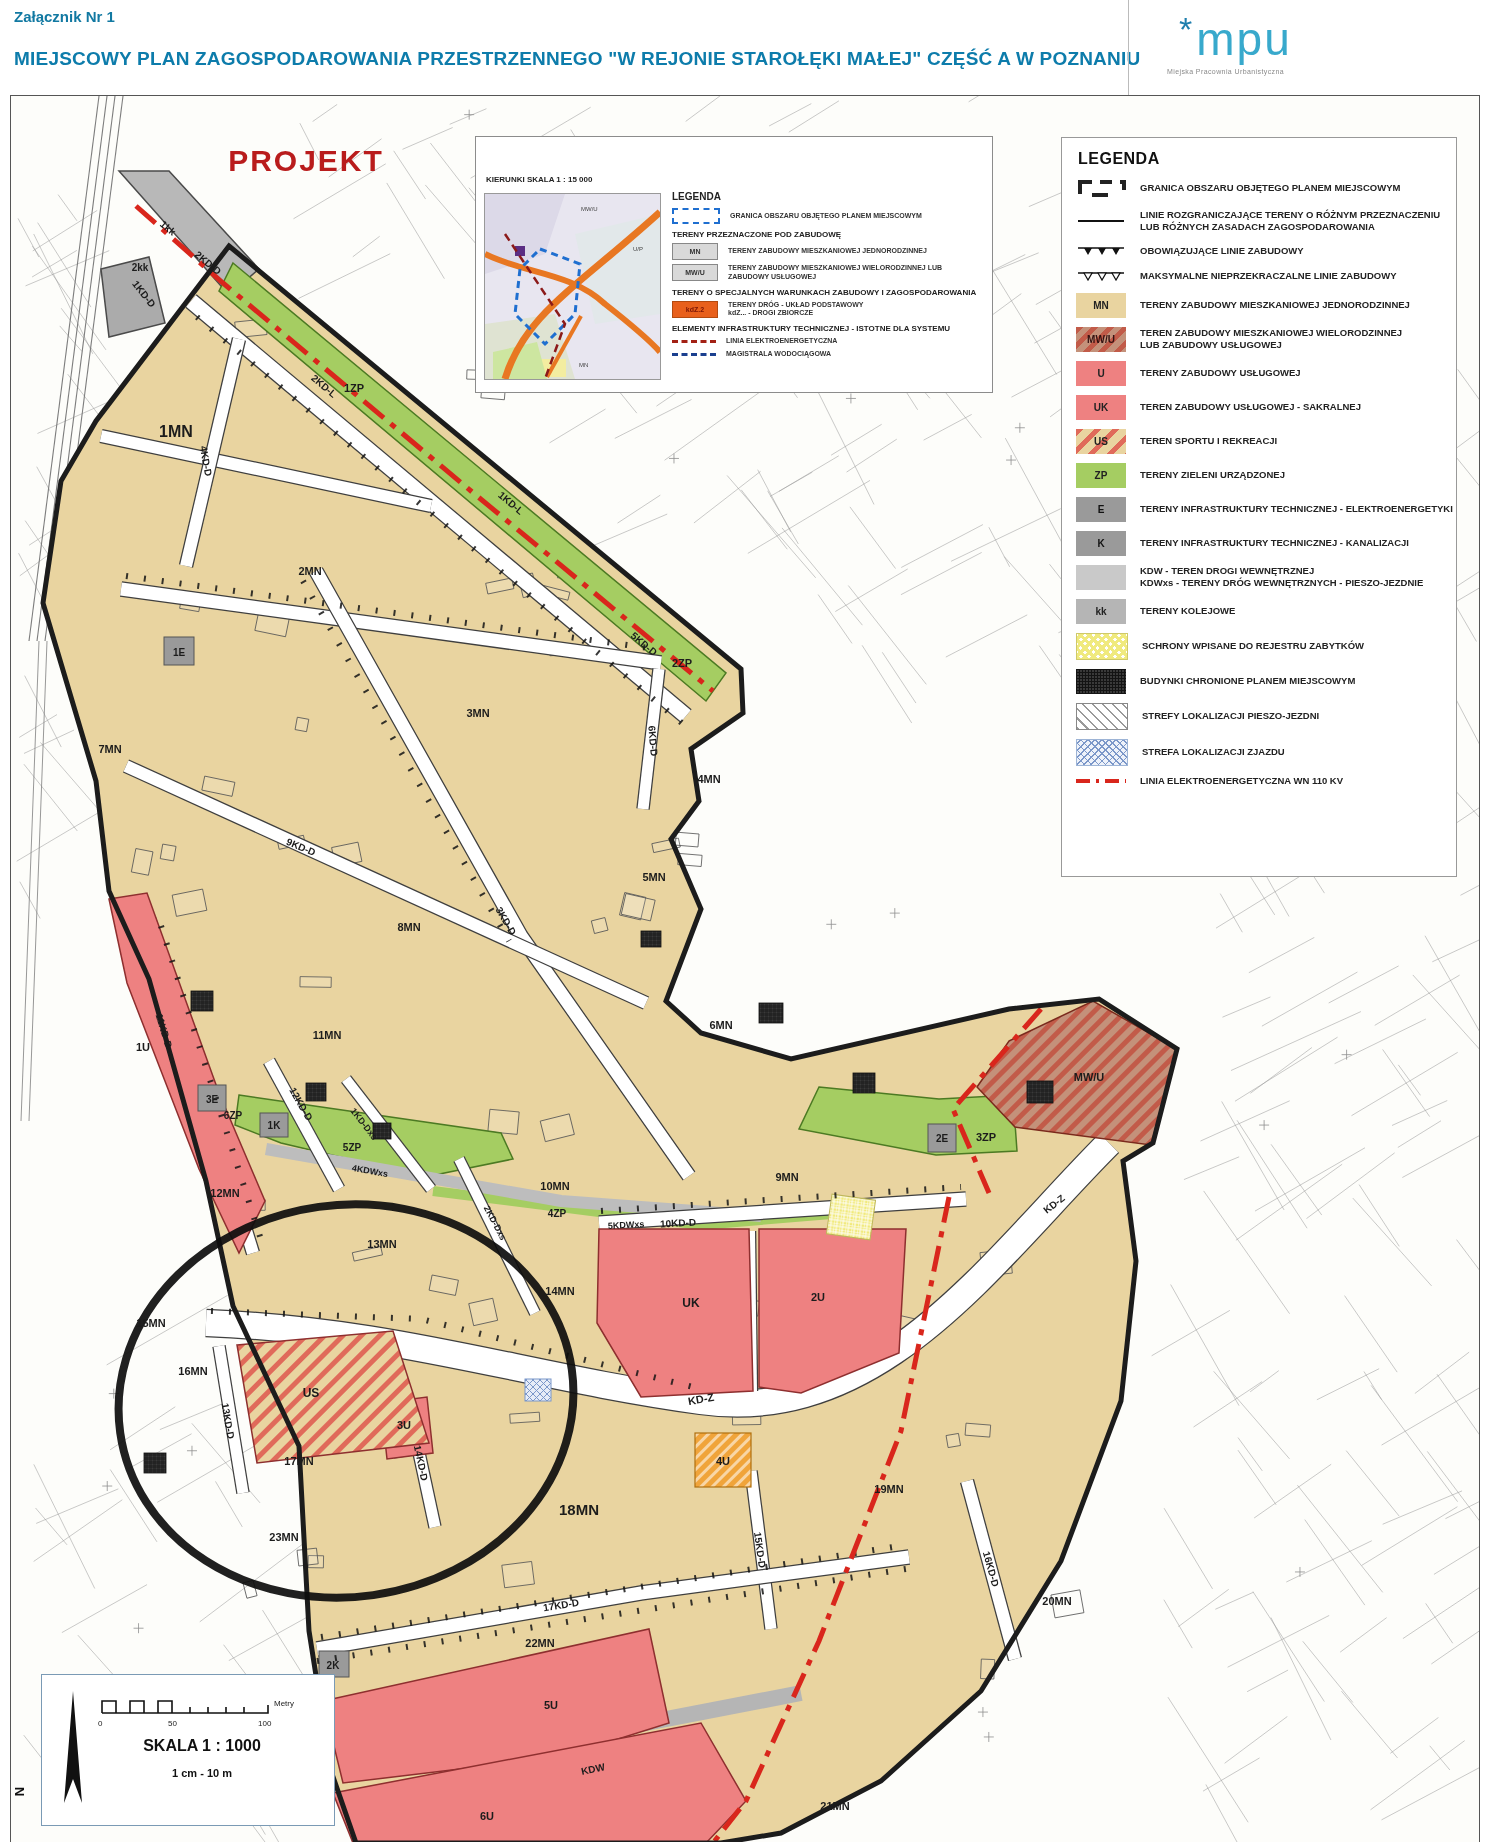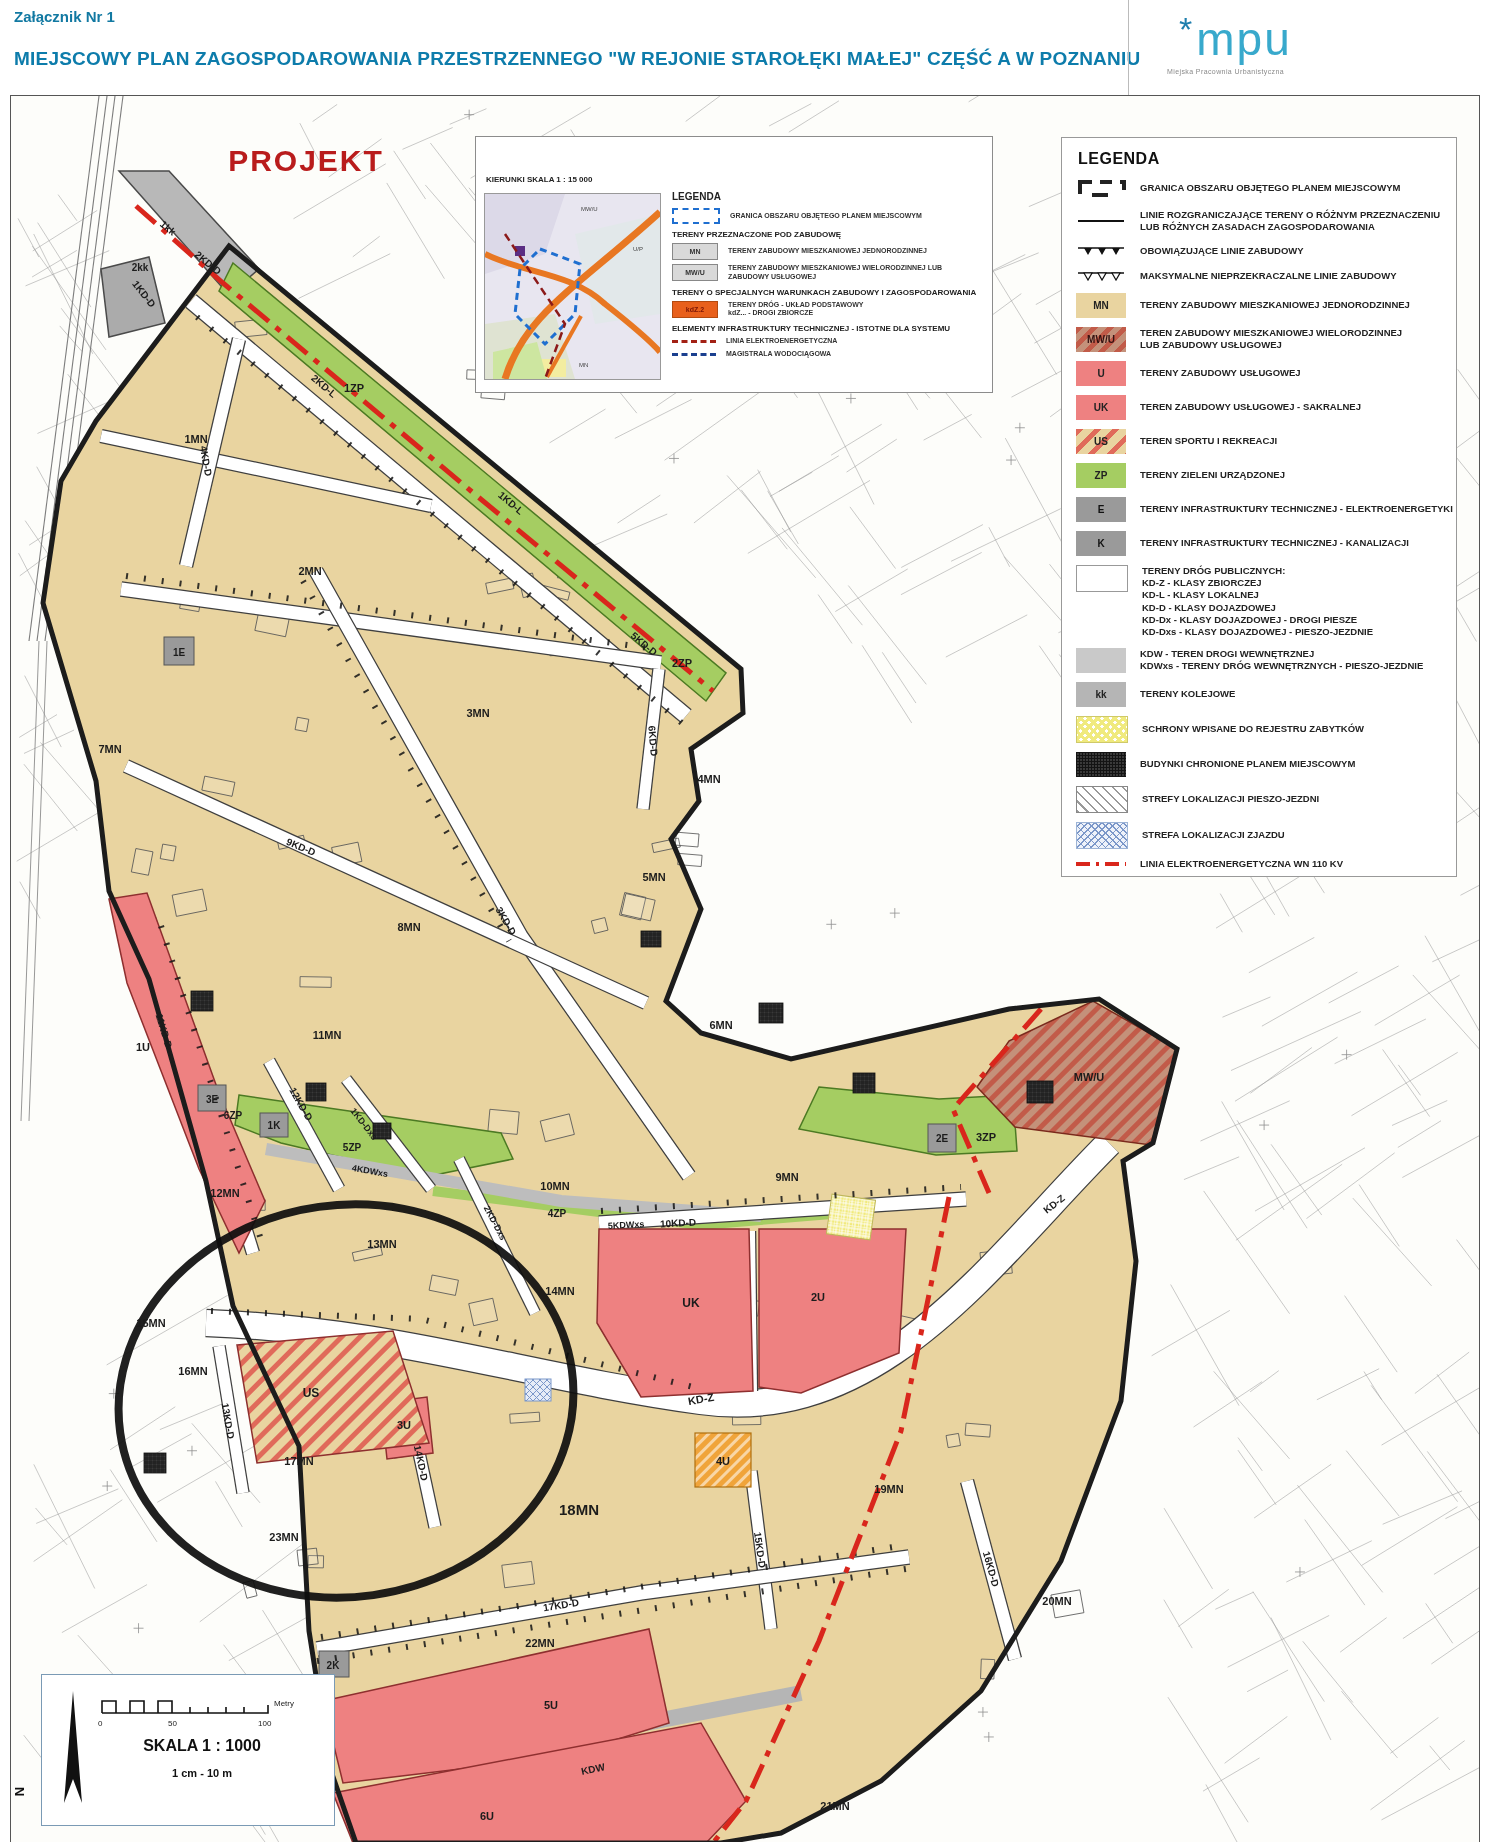--- a/index.html
+++ b/index.html
@@ -637,21 +637,21 @@
       <path d="M948,1196 L900,1430 L818,1640 L745,1800 L712,1842"></path>
     </g>
 
     <path fill="none" stroke="#1c1c1c" stroke-width="5" d="M228,245 L740,668 L742,712 L690,748 L698,800 L670,838 L700,908 L665,1000 L700,1032 L790,1058 L1008,1008 L1098,998 L1176,1048 L1152,1142 L1122,1160 L1135,1260 L1120,1400 L1060,1560 L980,1690 L880,1780 L780,1832 L720,1842 L355,1842 L330,1770 L308,1630 L298,1445 L232,1305 L205,1180 L148,978 L108,890 L95,780 L42,602 L60,480 L95,420 Z"></path>
 
     <ellipse cx="345" cy="1400" rx="228" ry="196" transform="rotate(-8 345 1400)" fill="none" stroke="#0d0d0d" stroke-width="8" opacity="0.92"></ellipse>
   </svg>
 
   <div id="labels">
       <span class="mlab" style="left: 295px; top: 65px; font-size: 30px; color: #b91c1c; letter-spacing: 2px; transform: translate(-50%, -50%) rotate(0deg);">PROJEKT</span>
-      <span class="mlab" style="left: 165px; top: 343px; font-size: 11px; transform: translate(-50%, -50%) rotate(0deg); margin-left: 20px;">1MN</span>
+      <span class="mlab" style="left: 165px; top: 336px; font-size: 16px; transform: translate(-50%, -50%) rotate(0deg);">1MN</span>
       <span class="mlab" style="left: 299px; top: 475px; font-size: 11px; transform: translate(-50%, -50%) rotate(0deg);">2MN</span>
       <span class="mlab" style="left: 467px; top: 617px; font-size: 11px; transform: translate(-50%, -50%) rotate(0deg);">3MN</span>
       <span class="mlab" style="left: 698px; top: 683px; font-size: 11px; transform: translate(-50%, -50%) rotate(0deg);">4MN</span>
       <span class="mlab" style="left: 643px; top: 781px; font-size: 11px; transform: translate(-50%, -50%) rotate(0deg);">5MN</span>
       <span class="mlab" style="left: 710px; top: 929px; font-size: 11px; transform: translate(-50%, -50%) rotate(0deg);">6MN</span>
       <span class="mlab" style="left: 99px; top: 653px; font-size: 11px; transform: translate(-50%, -50%) rotate(0deg);">7MN</span>
       <span class="mlab" style="left: 398px; top: 831px; font-size: 11px; transform: translate(-50%, -50%) rotate(0deg);">8MN</span>
       <span class="mlab" style="left: 776px; top: 1081px; font-size: 11px; transform: translate(-50%, -50%) rotate(0deg);">9MN</span>
       <span class="mlab" style="left: 544px; top: 1090px; font-size: 11px; transform: translate(-50%, -50%) rotate(0deg); text-align: center;">10MN</span>
       <span class="mlab" style="left: 316px; top: 939px; font-size: 11px; transform: translate(-50%, -50%) rotate(0deg);">11MN</span>
@@ -825,29 +825,20 @@
       <span class="llab">TERENY ZIELENI URZĄDZONEJ</span>
     </div>
     <div class="lrow">
       <span class="sw sw-e">E</span>
       <span class="llab">TERENY INFRASTRUKTURY TECHNICZNEJ - ELEKTROENERGETYKI</span>
     </div>
     <div class="lrow">
       <span class="sw sw-k">K</span>
       <span class="llab">TERENY INFRASTRUKTURY TECHNICZNEJ - KANALIZACJI</span>
     </div>
-    <div class="lrow top">
-      <span class="sw sw-road"></span>
-      <span class="llab">TERENY DRÓG PUBLICZNYCH:
-KD-Z - KLASY ZBIORCZEJ
-KD-L - KLASY LOKALNEJ
-KD-D - KLASY DOJAZDOWEJ
-KD-Dx - KLASY DOJAZDOWEJ - DROGI PIESZE
-KD-Dxs - KLASY DOJAZDOWEJ - PIESZO-JEZDNIE</span>
-    </div>
     <div class="lrow">
       <span class="sw sw-kdw"></span>
       <span class="llab">KDW - TEREN DROGI WEWNĘTRZNEJ
 KDWxs - TERENY DRÓG WEWNĘTRZNYCH - PIESZO-JEZDNIE</span>
     </div>
     <div class="lrow">
       <span class="sw sw-kk">kk</span>
       <span class="llab">TERENY KOLEJOWE</span>
     </div>
     <div class="lrow">

